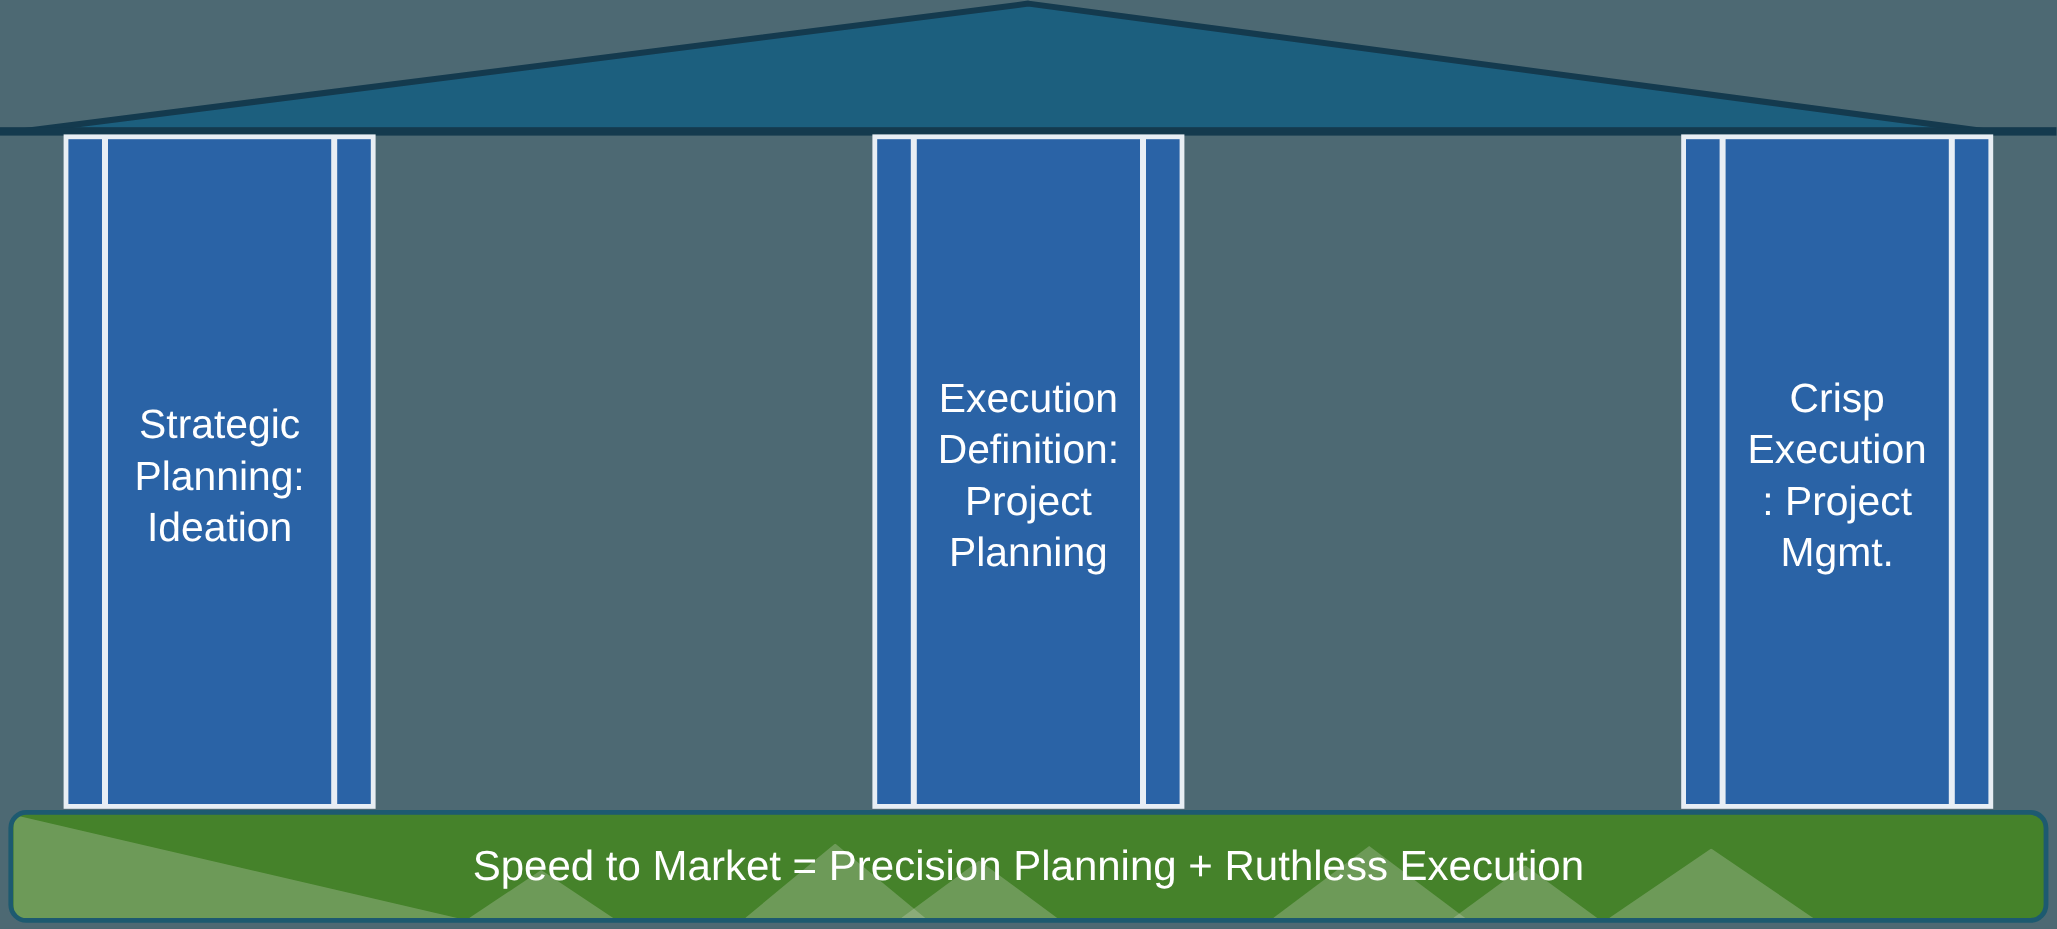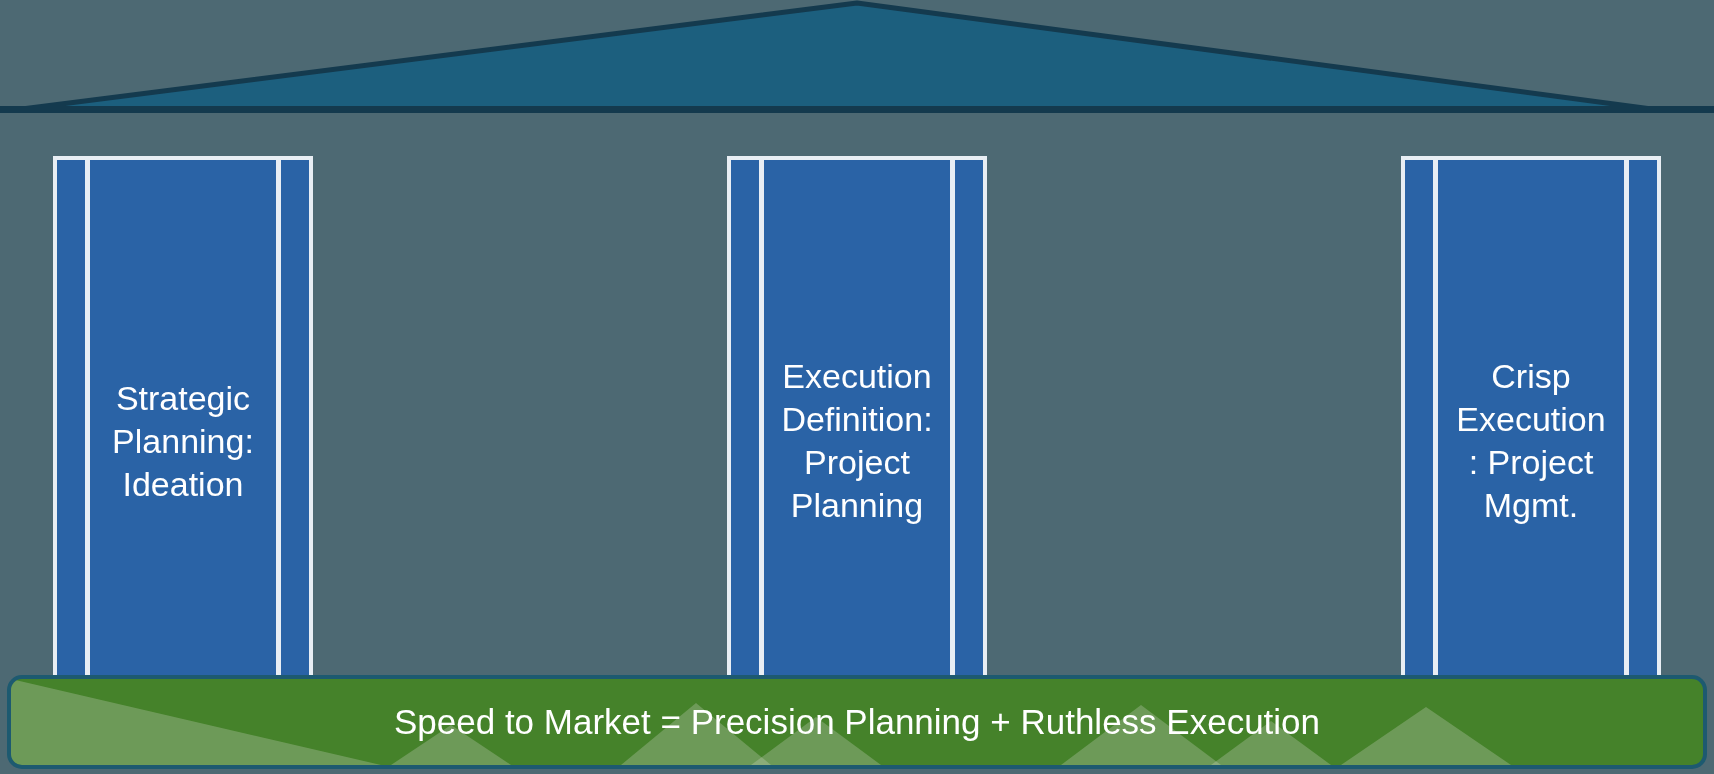--- a/index.html
+++ b/index.html
@@ -43,21 +43,20 @@
   .pillar-row {
     position: absolute;
     top: 112px;
     left: 0;
     right: 0;
     height: 562px;
     display: flex;
     justify-content: space-between;
     padding: 0 53px;
     box-sizing: border-box;
-    margin-top: 44px;
   }
   .pillar {
     width: 260px;
     background: var(--pillar-frame-white);
     padding: 4px;
     box-sizing: border-box;
     display: flex;
     gap: 5px;
   }
   .pillar-col-narrow {

